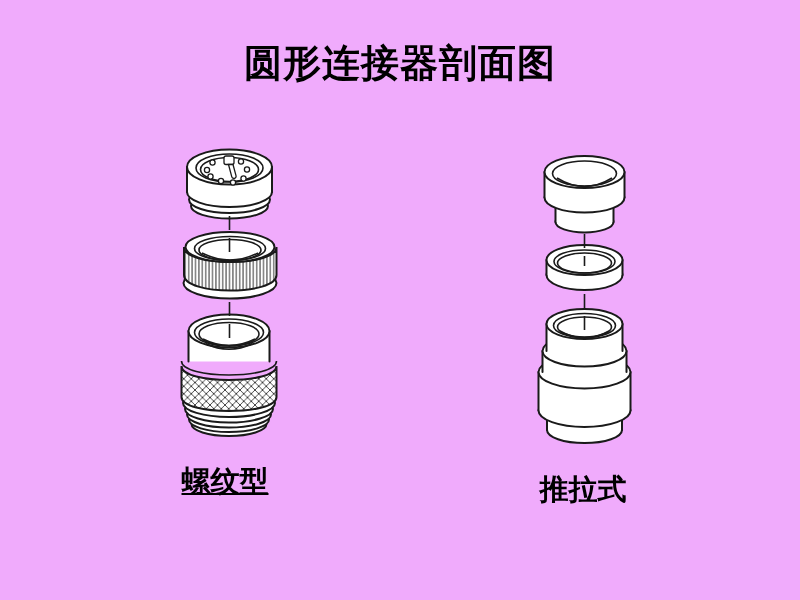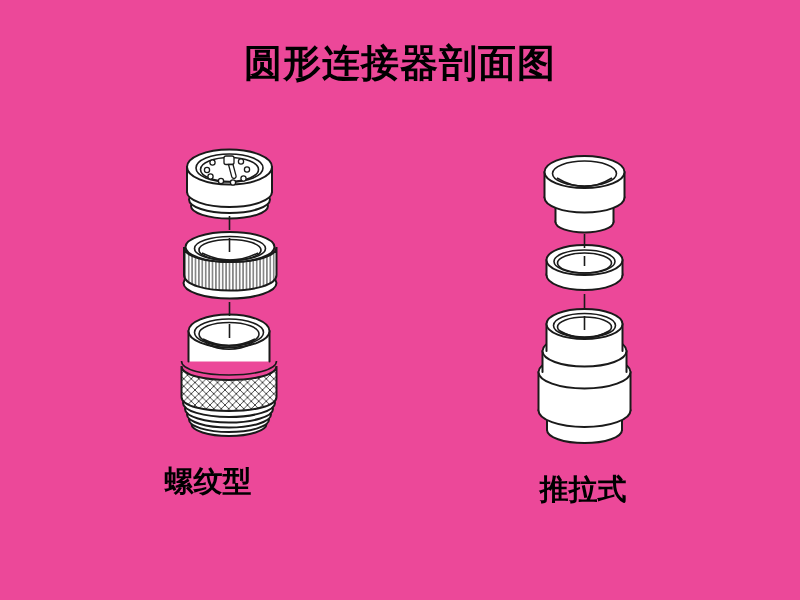--- a/index.html
+++ b/index.html
@@ -1,19 +1,19 @@
 <!DOCTYPE html>
 <html><head>
 <meta charset="utf-8">
 <style>
   html, body { margin: 0; padding: 0; background: #e8e8e8; }
   .canvas {
     position: relative;
     width: 800px; height: 600px;
-    background: #ec4899;
+    background: #f0abfc;
     overflow: hidden;
     font-family: "Liberation Sans", "DejaVu Sans", sans-serif;
   }
   .title {
     position: absolute;
     top: 40px; left: 0; width: 800px;
     text-align: center;
     font-size: 38px;
     font-weight: bold;
     color: #000000;
@@ -22,21 +22,21 @@
   }
   .part-label {
     position: absolute;
     top: 462px;
     width: 200px;
     text-align: center;
     font-size: 29px;
     font-weight: bold;
     color: #000000;
   }
-  .label-left  { left: 108px; }
+  .label-left  { left: 125px; text-decoration: underline; }
   .label-right { left: 483px; margin-top: 8px; }
   svg.draw { position: absolute; left: 0; top: 0; }
 
   .s   { fill: #ffffff; stroke: #1a1a1a; stroke-width: 2; }
   .t   { fill: none;    stroke: #1a1a1a; stroke-width: 1.6; }
   .l   { stroke: #1a1a1a; stroke-width: 2; stroke-linecap: round; }
   .pin { fill: #ffffff; stroke: #1a1a1a; stroke-width: 1.3; }
   .dash{ stroke: #1a1a1a; stroke-width: 1.6; stroke-dasharray: 14 8; }
   .wfill { fill: #ffffff; }
 </style>

